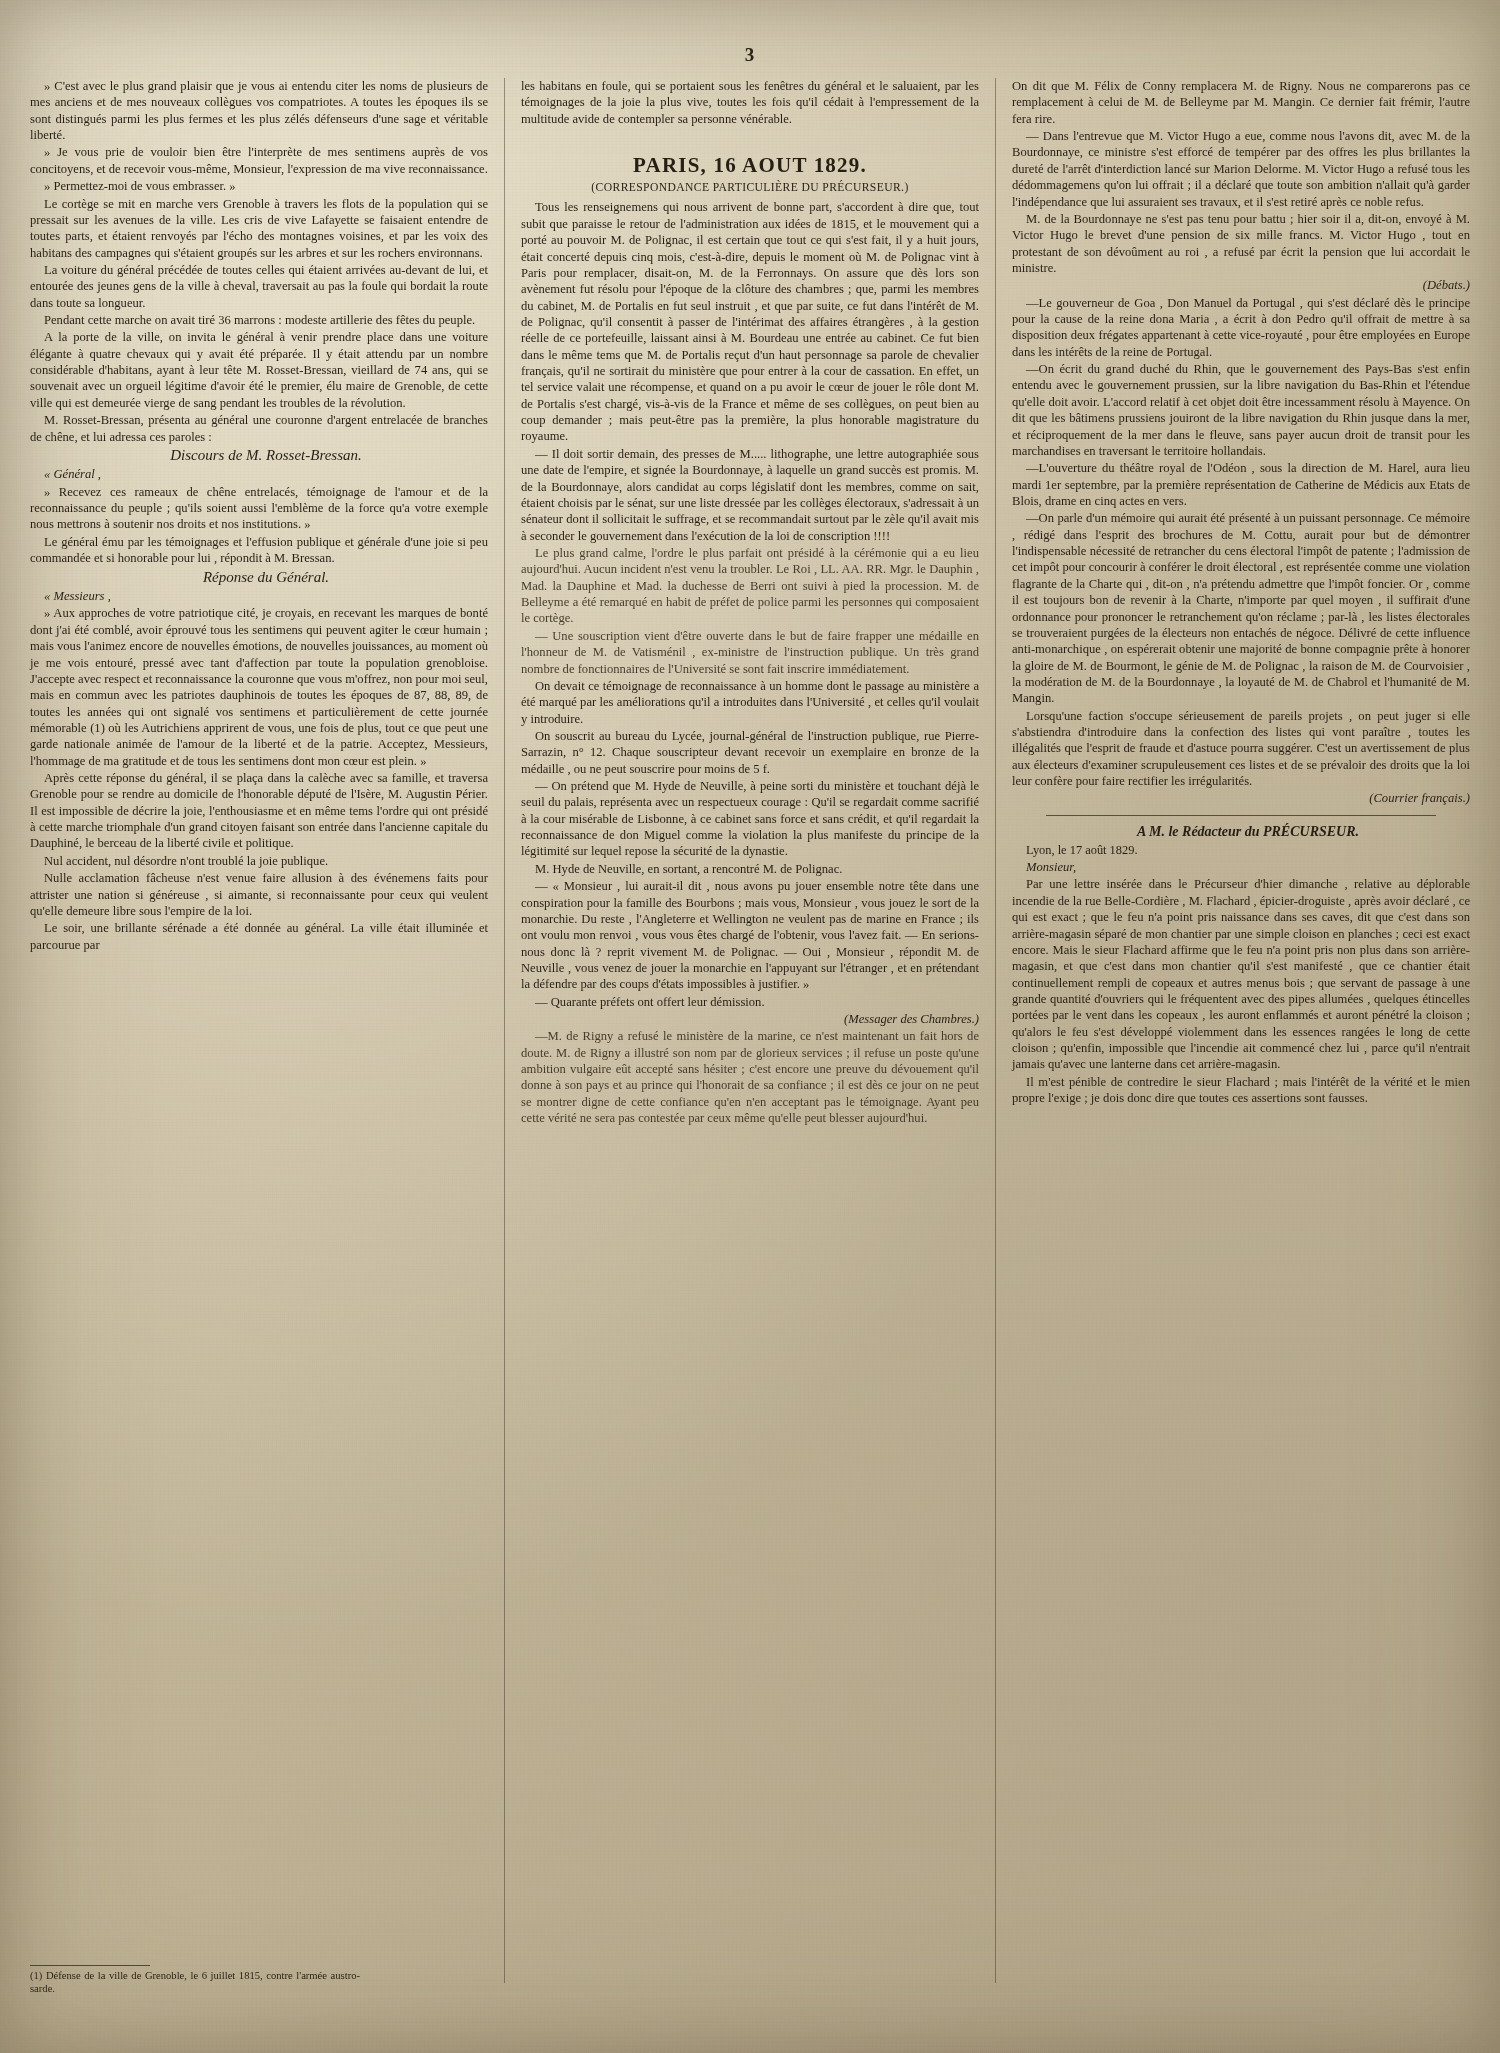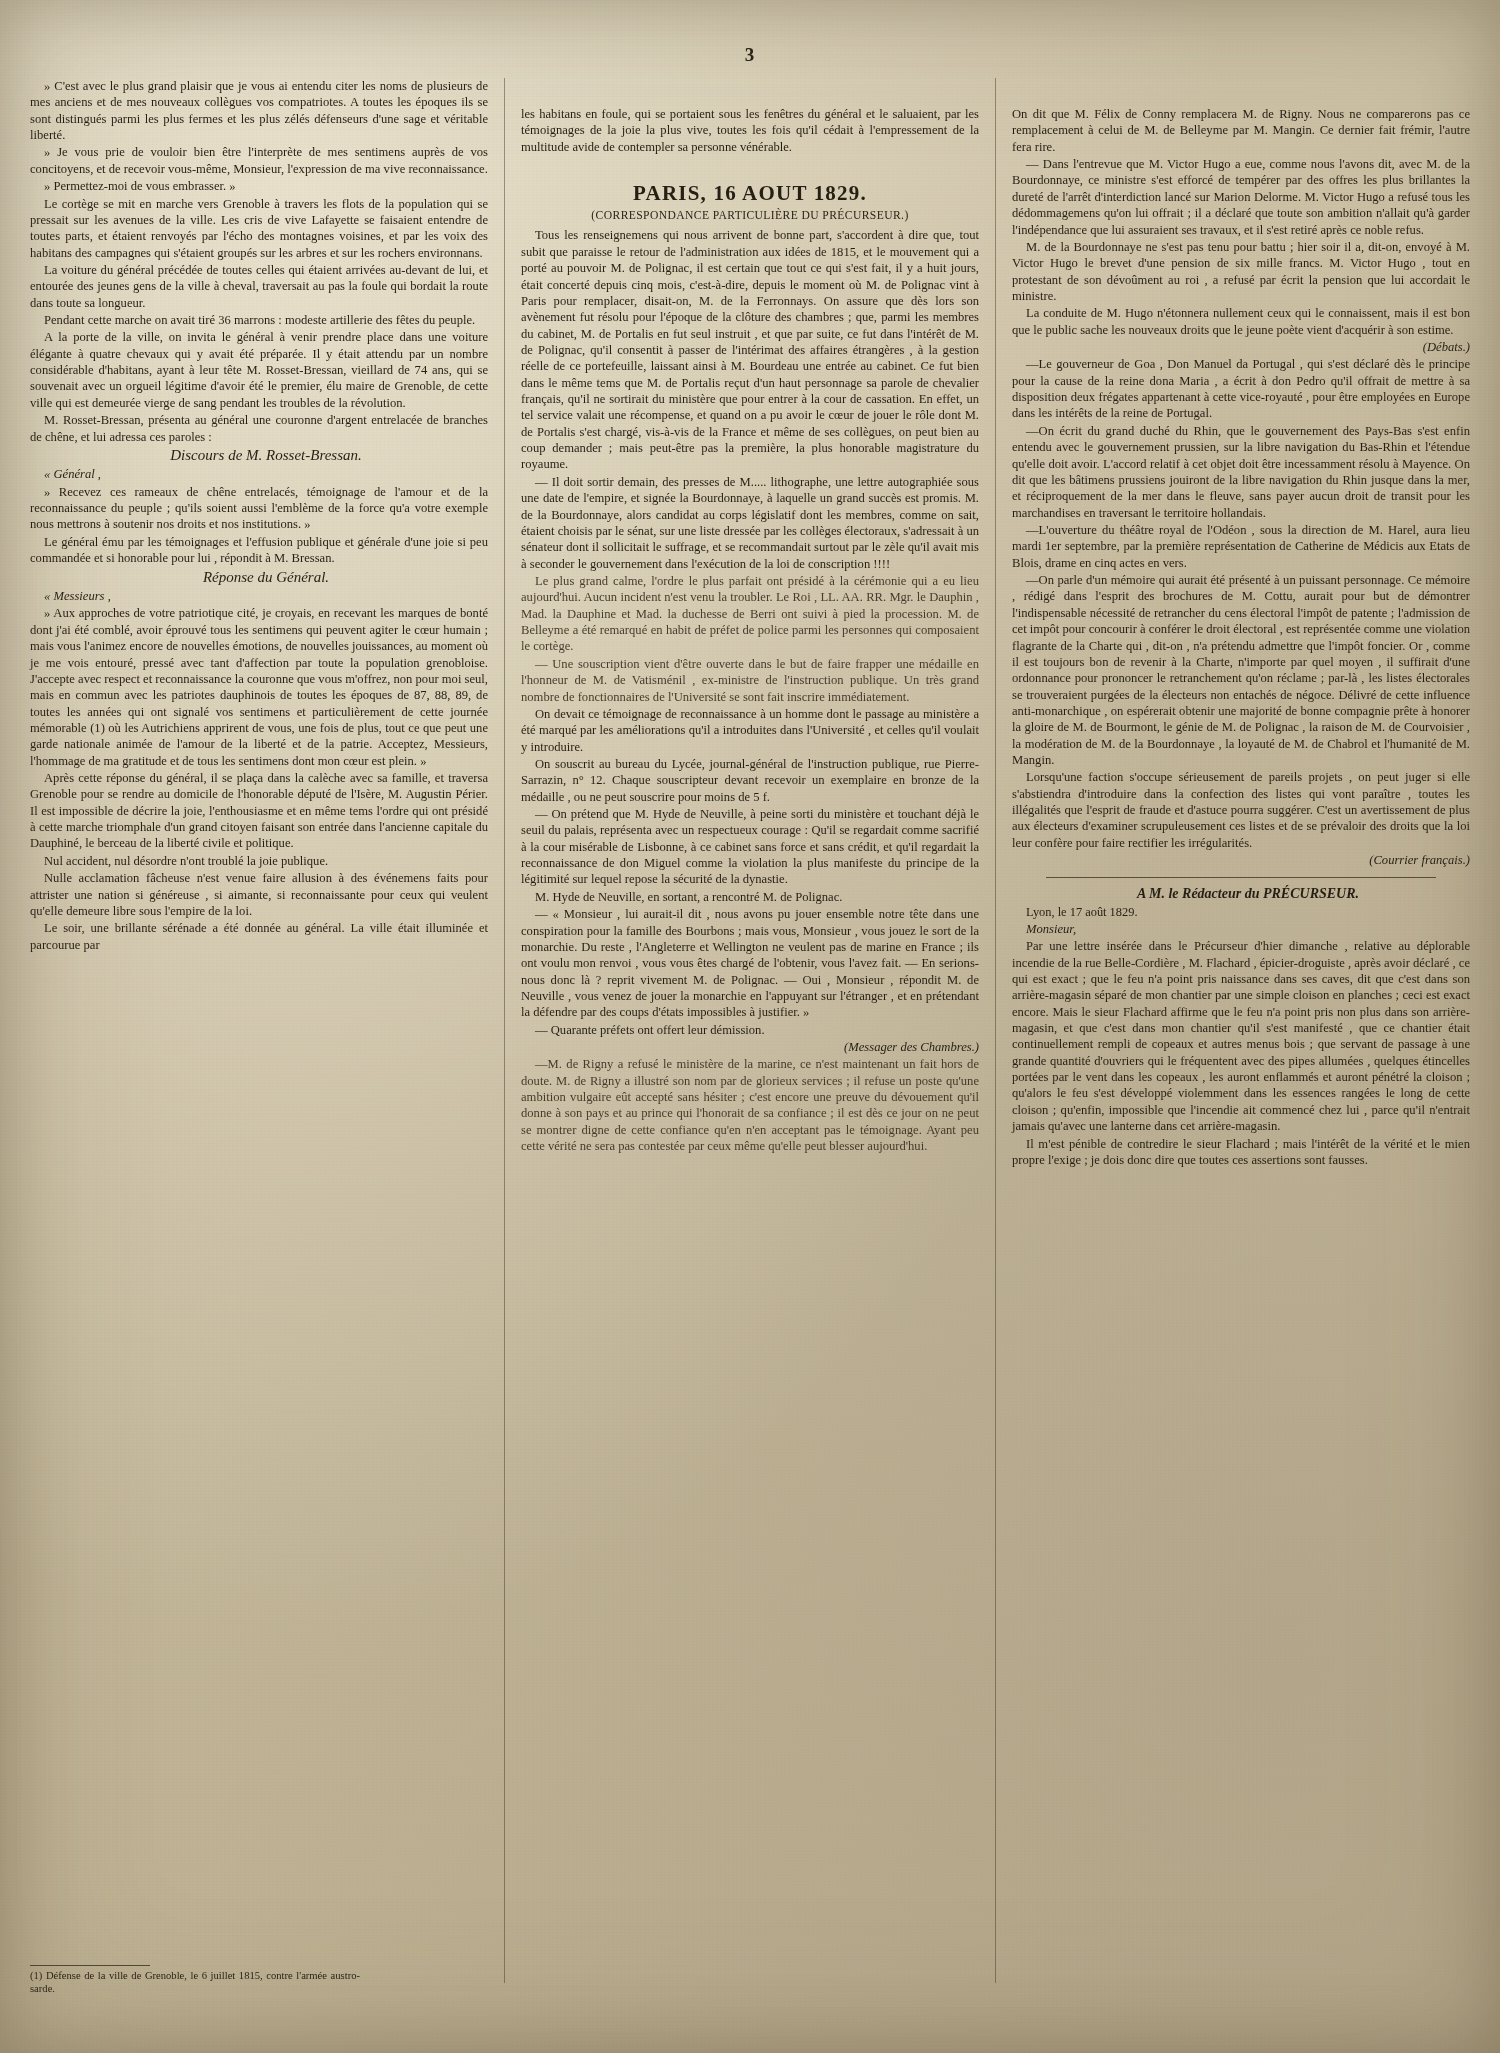--- a/index.html
+++ b/index.html
@@ -68,21 +68,21 @@
     line-height: 1.30;
     text-align: justify;
     hyphens: auto;
   }
   .col + .col { border-left: 1px solid rgba(60,48,30,0.45); }
 
   .col p {
     margin: 0 0 1px 0;
     text-indent: 14px;
   }
-  .col p.noind { text-indent: 0; margin-top: 28px; }
+  .col p.noind { text-indent: 0; }
 
   .head-title {
     text-align: center;
     font-size: 21px;
     font-weight: bold;
     letter-spacing: 1.2px;
     margin: 25px 0 1px 0;
     font-family: "Liberation Serif", serif;
   }
   .head-sub {
@@ -204,21 +204,20 @@
 
       <p class="right-ital">(Messager des Chambres.)</p>
 
       <p class="faded blur">—M. de Rigny a refusé le ministère de la marine, ce n'est maintenant un fait hors de doute. M. de Rigny a illustré son nom par de glorieux services ; il refuse un poste qu'une ambition vulgaire eût accepté sans hésiter ; c'est encore une preuve du dévouement qu'il donne à son pays et au prince qui l'honorait de sa confiance ; il est dès ce jour on ne peut se montrer digne de cette confiance qu'en n'en acceptant pas le témoignage. Ayant peu cette vérité ne sera pas contestée par ceux même qu'elle peut blesser aujourd'hui.</p>
     </div>
 
     <div class="col">
       <p class="noind">On dit que M. Félix de Conny remplacera M. de Rigny. Nous ne comparerons pas ce remplacement à celui de M. de Belleyme par M. Mangin. Ce dernier fait frémir, l'autre fera rire.</p>
       <p>— Dans l'entrevue que M. Victor Hugo a eue, comme nous l'avons dit, avec M. de la Bourdonnaye, ce ministre s'est efforcé de tempérer par des offres les plus brillantes la dureté de l'arrêt d'interdiction lancé sur Marion Delorme. M. Victor Hugo a refusé tous les dédommagemens qu'on lui offrait ; il a déclaré que toute son ambition n'allait qu'à garder l'indépendance que lui assuraient ses travaux, et il s'est retiré après ce noble refus.</p>
       <p>M. de la Bourdonnaye ne s'est pas tenu pour battu ; hier soir il a, dit-on, envoyé à M. Victor Hugo le brevet d'une pension de six mille francs. M. Victor Hugo , tout en protestant de son dévoûment au roi , a refusé par écrit la pension que lui accordait le ministre.</p>
-      <p>La conduite de M. Hugo n'étonnera nullement ceux qui le connaissent, mais il est bon que le public sache les nouveaux droits que le jeune poète vient d'acquérir à son estime.</p>
 
       <p class="right-ital">(Débats.)</p>
 
       <p>—Le gouverneur de Goa , Don Manuel da Portugal , qui s'est déclaré dès le principe pour la cause de la reine dona Maria , a écrit à don Pedro qu'il offrait de mettre à sa disposition deux frégates appartenant à cette vice-royauté , pour être employées en Europe dans les intérêts de la reine de Portugal.</p>
       <p>—On écrit du grand duché du Rhin, que le gouvernement des Pays-Bas s'est enfin entendu avec le gouvernement prussien, sur la libre navigation du Bas-Rhin et l'étendue qu'elle doit avoir. L'accord relatif à cet objet doit être incessamment résolu à Mayence. On dit que les bâtimens prussiens jouiront de la libre navigation du Rhin jusque dans la mer, et réciproquement de la mer dans le fleuve, sans payer aucun droit de transit pour les marchandises en traversant le territoire hollandais.</p>
       <p>—L'ouverture du théâtre royal de l'Odéon , sous la direction de M. Harel, aura lieu mardi 1er septembre, par la première représentation de Catherine de Médicis aux Etats de Blois, drame en cinq actes en vers.</p>
       <p>—On parle d'un mémoire qui aurait été présenté à un puissant personnage. Ce mémoire , rédigé dans l'esprit des brochures de M. Cottu, aurait pour but de démontrer l'indispensable nécessité de retrancher du cens électoral l'impôt de patente ; l'admission de cet impôt pour concourir à conférer le droit électoral , est représentée comme une violation flagrante de la Charte qui , dit-on , n'a prétendu admettre que l'impôt foncier. Or , comme il est toujours bon de revenir à la Charte, n'importe par quel moyen , il suffirait d'une ordonnance pour prononcer le retranchement qu'on réclame ; par-là , les listes électorales se trouveraient purgées de la électeurs non entachés de négoce. Délivré de cette influence anti-monarchique , on espérerait obtenir une majorité de bonne compagnie prête à honorer la gloire de M. de Bourmont, le génie de M. de Polignac , la raison de M. de Courvoisier , la modération de M. de la Bourdonnaye , la loyauté de M. de Chabrol et l'humanité de M. Mangin.</p>
       <p>Lorsqu'une faction s'occupe sérieusement de pareils projets , on peut juger si elle s'abstiendra d'introduire dans la confection des listes qui vont paraître , toutes les illégalités que l'esprit de fraude et d'astuce pourra suggérer. C'est un avertissement de plus aux électeurs d'examiner scrupuleusement ces listes et de se prévaloir des droits que la loi leur confère pour faire rectifier les irrégularités.</p>
 
       <p class="right-ital">(Courrier français.)</p>

